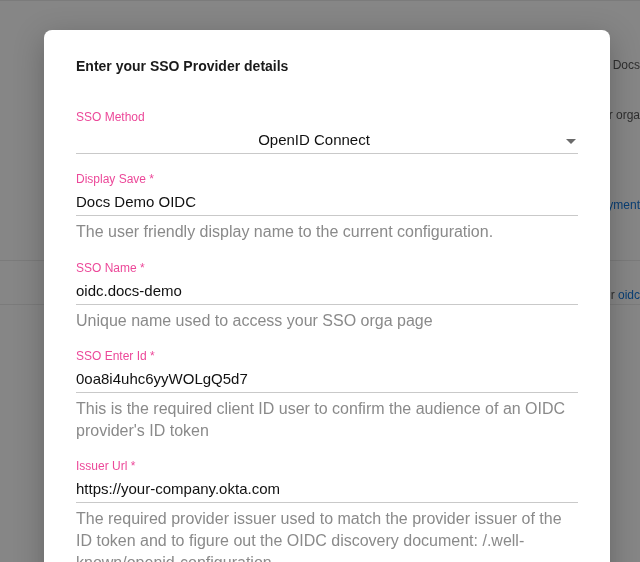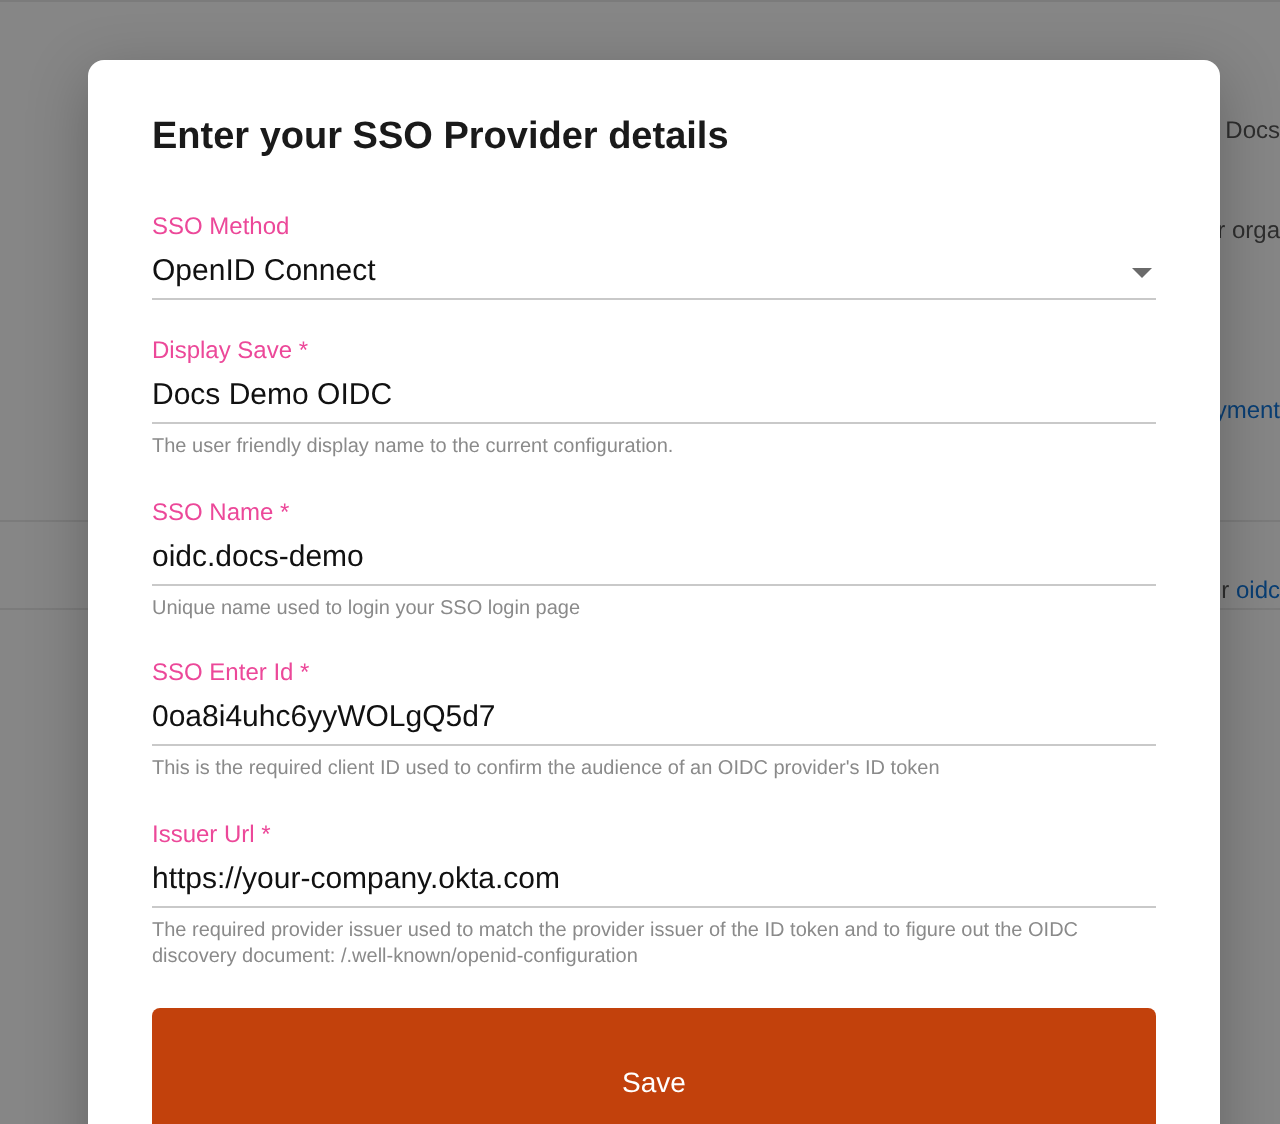--- a/index.html
+++ b/index.html
@@ -39,24 +39,24 @@
       position: absolute;
       top: 30px;
       left: 44px;
       width: 566px;
       background: #fff;
       border-radius: 8px;
       box-shadow: 0 8px 30px rgba(0,0,0,0.25);
       padding: 28px 32px 26px 32px;
     }
     .modal-title {
-      font-size: 19px;
+      font-size: 14px;
       font-weight: 700;
       color: #1a1a1a;
-      margin-bottom: 26px;
+      margin-bottom: 36px;
     }
     .field { margin-bottom: 18px; }
     .field:last-of-type { }
     .field-label {
       font-size: 12px;
       color: #ec4899;
       display: block;
       margin-bottom: 2px;
     }
     .field-input-wrap {
@@ -66,31 +66,31 @@
     .field-input {
       width: 100%;
       border: none;
       outline: none;
       font-size: 15px;
       color: #111;
       padding: 5px 0 5px 0;
       background: transparent;
       font-family: inherit;
     }
-    .field-input.select-like { padding-right: 26px; }
+    .field-input.select-like { padding-right: 26px; text-align: center; }
     .dropdown-icon {
       position: absolute;
       right: 2px;
       top: 50%;
       transform: translateY(-50%);
       pointer-events: none;
       color: #6a6a6a;
     }
     .field-help {
-      font-size: 10px;
+      font-size: 16px;
       color: #8a8a8a;
       margin-top: 5px;
       line-height: 1.35;
     }
     .save-btn {
       width: 100%;
       background: #c2410c;
       color: #fff;
       border: none;
       border-radius: 4px;
@@ -139,29 +139,29 @@
       <input class="field-input" value="Docs Demo OIDC" style="">
     </div>
     <div class="field-help">The user friendly display name to the current configuration.</div>
   </div>
 
   <div class="field">
     <label class="field-label">SSO Name *</label>
     <div class="field-input-wrap">
       <input class="field-input" value="oidc.docs-demo" style="">
     </div>
-    <div class="field-help">Unique name used to login your SSO login page</div>
+    <div class="field-help">Unique name used to access your SSO orga page</div>
   </div>
 
   <div class="field">
     <label class="field-label">SSO Enter Id *</label>
     <div class="field-input-wrap">
       <input class="field-input" value="0oa8i4uhc6yyWOLgQ5d7" style="">
     </div>
-    <div class="field-help">This is the required client ID used to confirm the audience of an OIDC provider's ID token</div>
+    <div class="field-help">This is the required client ID user to confirm the audience of an OIDC provider's ID token</div>
   </div>
 
   <div class="field">
     <label class="field-label">Issuer Url *</label>
     <div class="field-input-wrap">
       <input class="field-input" value="https://your-company.okta.com" style="">
     </div>
     <div class="field-help">The required provider issuer used to match the provider issuer of the ID token and to figure out the OIDC discovery document: /.well-known/openid-configuration</div>
   </div>
 

